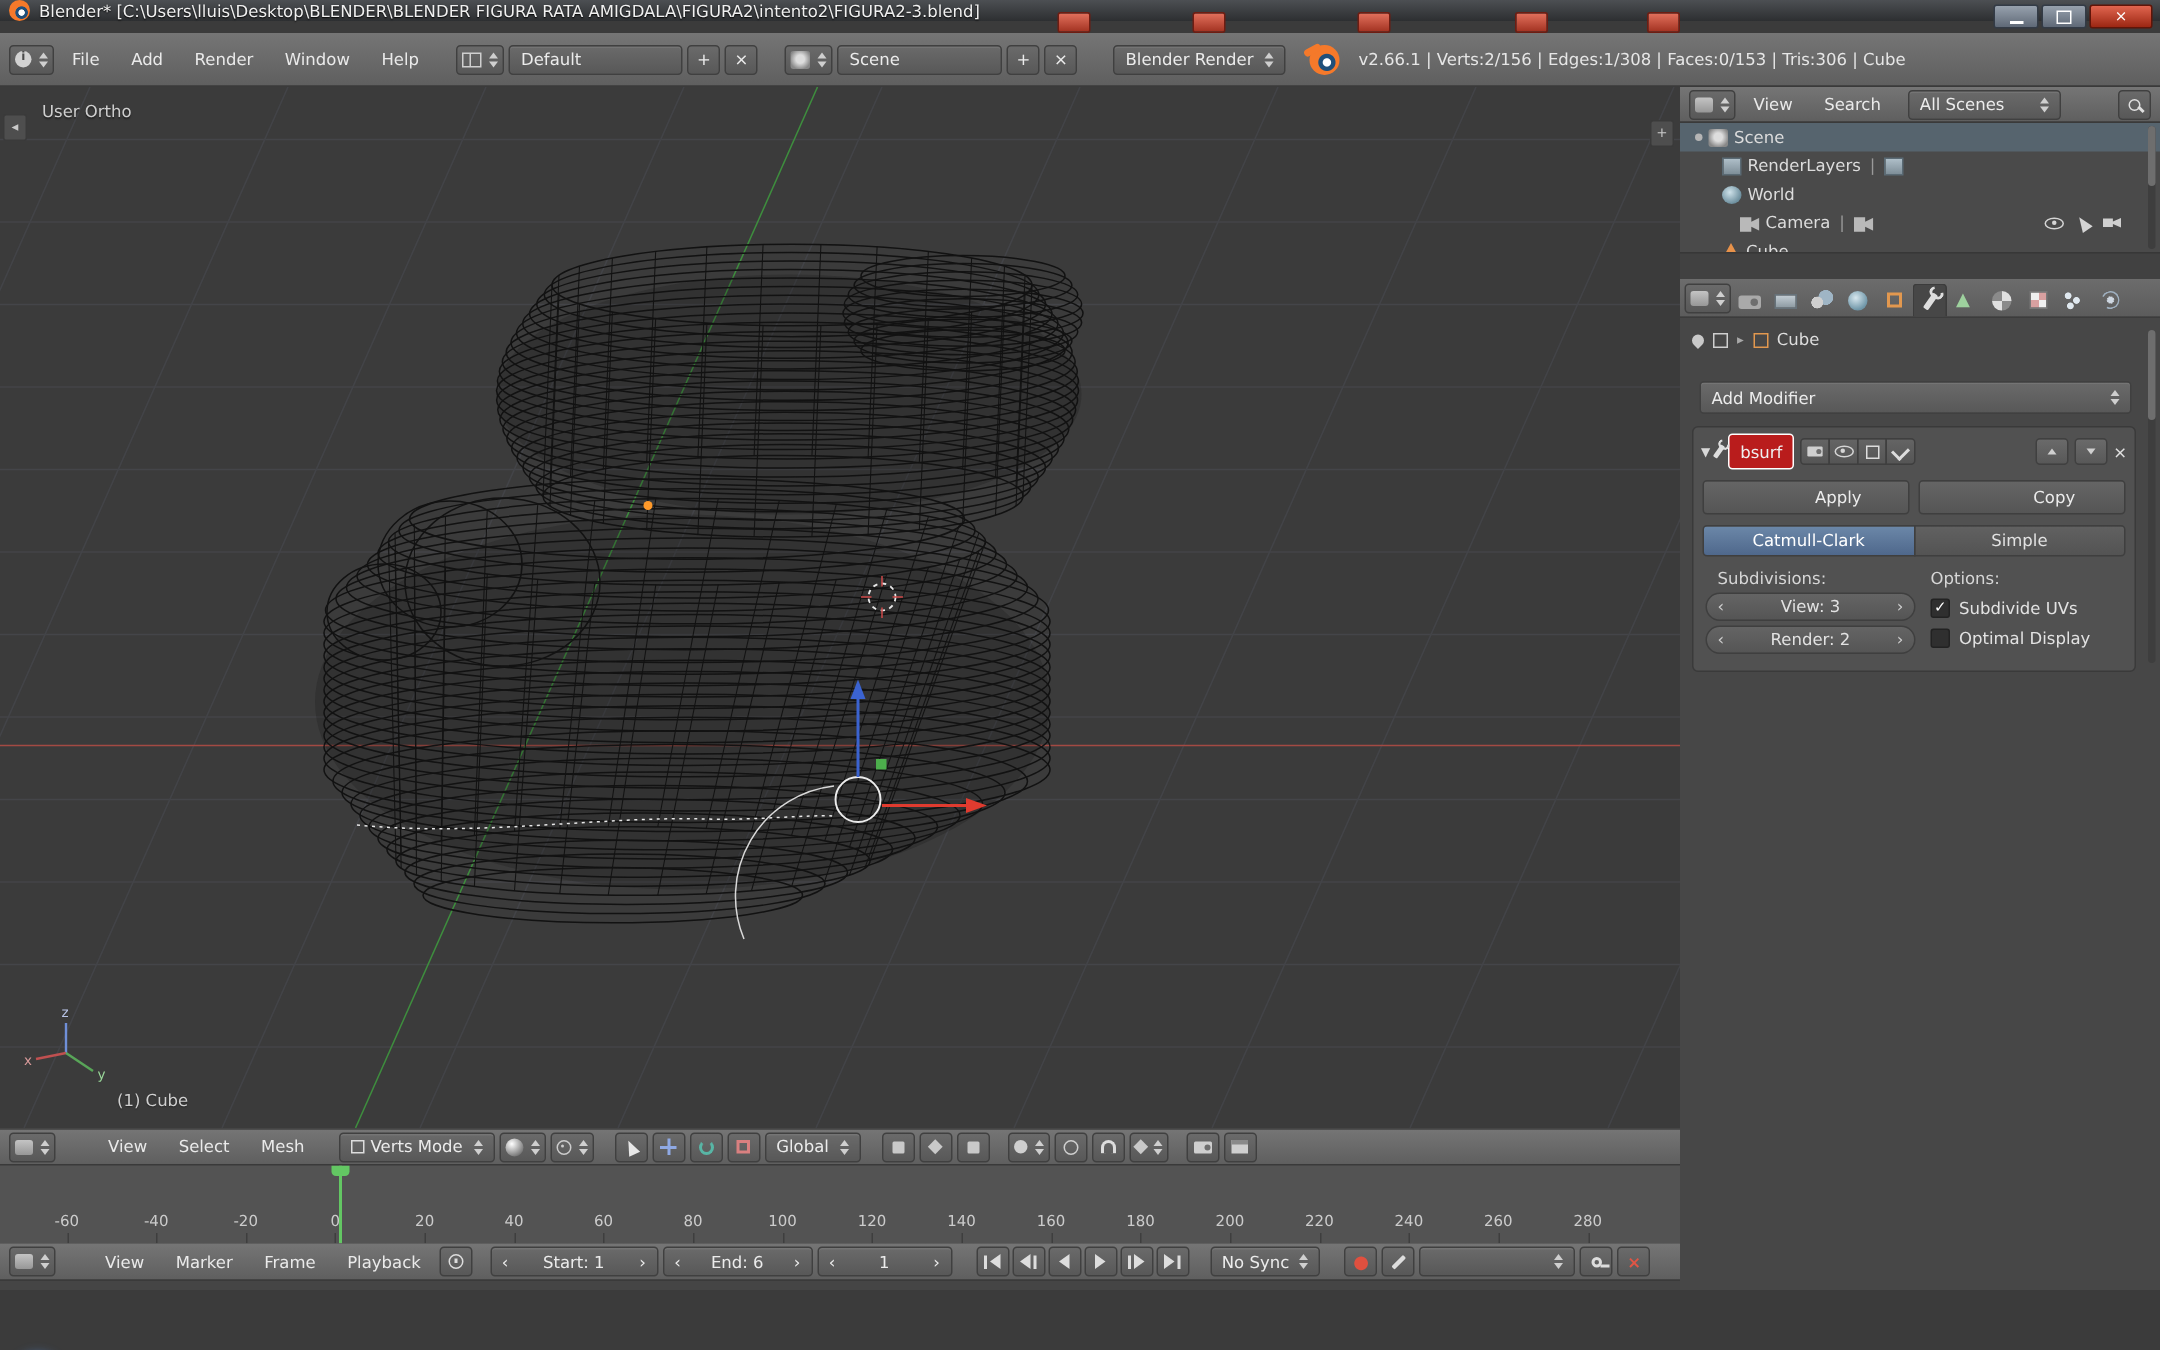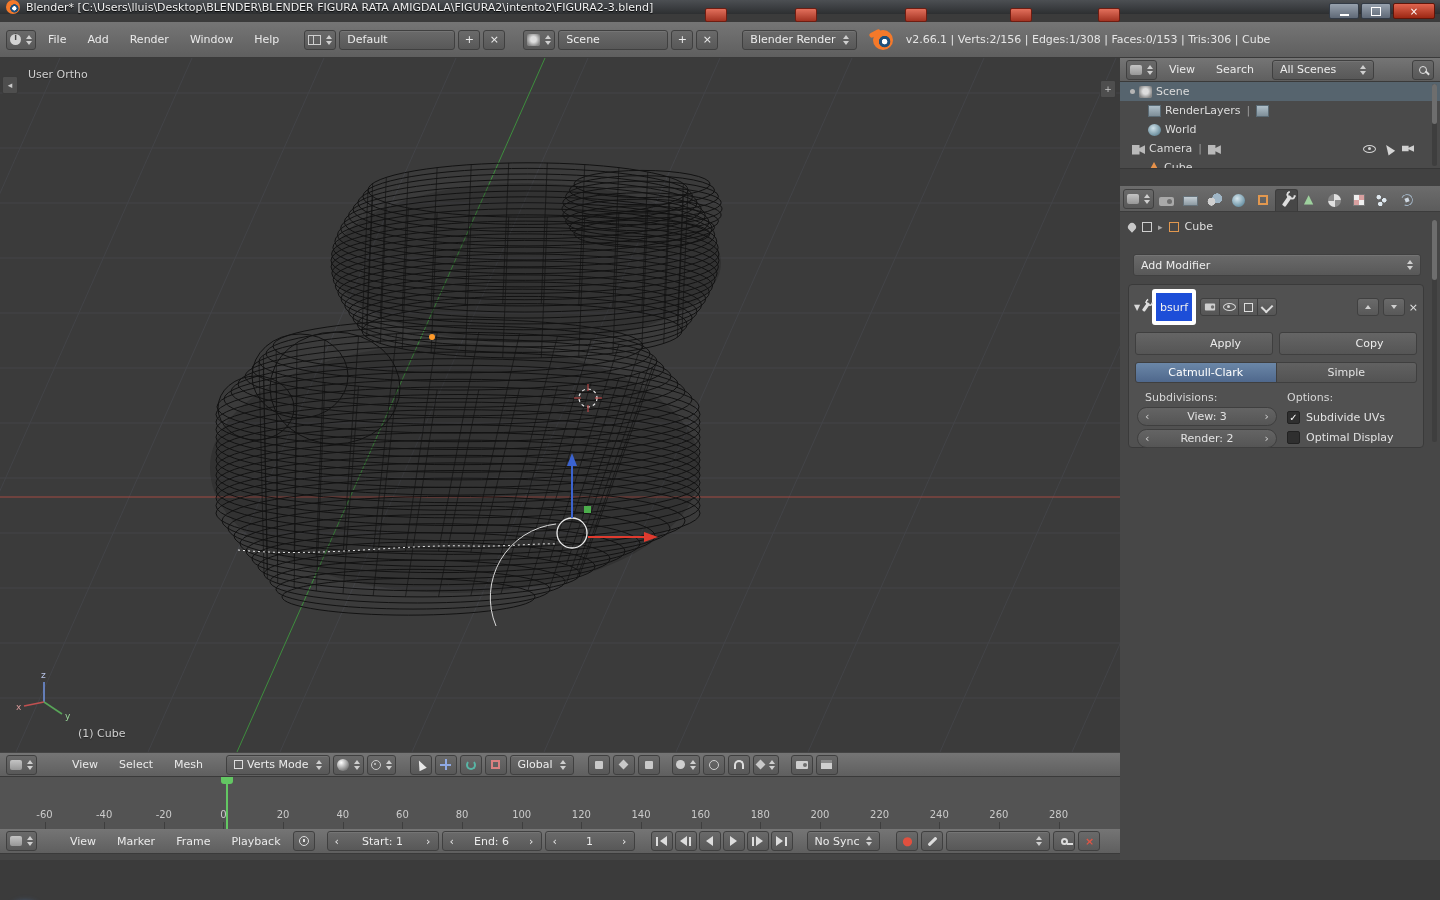--- a/index.html
+++ b/index.html
@@ -154,21 +154,21 @@
   .ti-physics{width:12px;height:12px;border-radius:50%;border:1.5px solid #9fb0c0;border-left-color:transparent;
     background:radial-gradient(circle,#cfd8e2 0 32%,transparent 34%);transform:rotate(-20deg);}
   .breadcrumb{position:absolute;left:1128px;top:220px;display:flex;align-items:center;gap:6px;color:#dedede;}
   .pin-ico{width:8px;height:8px;background:#c9c9c9;border-radius:50% 50% 50% 0;transform:rotate(-45deg);}
   .obj-ico{width:10px;height:10px;border:1.5px solid #cfcfcf;box-sizing:border-box;}
   .cube-orange{width:10px;height:10px;border:1.5px solid #e2984f;box-sizing:border-box;}
   .add-mod{position:absolute;left:1133px;top:254px;width:288px;height:22px;justify-content:space-between;display:flex;}
   .mod-panel{position:absolute;left:1128px;top:284px;width:296px;height:164px;background:#515151;
     border:1px solid #3a3a3a;border-radius:4px;box-sizing:border-box;}
   .mod-header{display:flex;align-items:center;gap:4px;padding:4px 5px 0 5px;}
-  .mod-name{width:44px;height:36px;background:#1d4ed8;border:4px solid #ffffff;border-radius:3px;
+  .mod-name{width:44px;height:24px;background:#b91c1c;border:1px solid #ffffff;border-radius:3px;
     color:#efefef;display:flex;align-items:center;justify-content:center;box-sizing:border-box;}
   .tglgrp{display:flex;}
   .tgl{width:20px;height:18px;background:linear-gradient(#646464,#555);border:1px solid #3f3f3f;
     display:flex;align-items:center;justify-content:center;box-sizing:border-box;margin-left:-1px;}
   .tgl:first-child{border-radius:3px 0 0 3px;margin-left:0;}
   .tgl:last-child{border-radius:0 3px 3px 0;}
   .vee{width:8px;height:6px;border-left:2px solid #ddd;border-bottom:2px solid #ddd;transform:rotate(-45deg);}
   .updn{width:18px;height:18px;}
   .mod-x{color:#e0e0e0;}
   .mod-btnrow{display:flex;gap:6px;margin:7px 6px 0;}
@@ -791,21 +791,21 @@
       <div class="orow" style="padding-left: 28px;">
         <span class="oi oi-renderlayers"></span>
         <span class="olabel">RenderLayers</span>
         <span class="osep">|</span>
         <span class="oi oi-image"></span>
       </div>
       <div class="orow" style="padding-left: 28px;">
         <span class="oi oi-world"></span>
         <span class="olabel">World</span>
       </div>
-      <div class="orow" style="padding-left: 12px;">
+      <div class="orow" style="padding-left: 40px;">
         <span class="oi oi-camera"></span>
         <span class="olabel">Camera</span>
         <span class="osep">|</span>
         <span class="oi oi-camera-data"></span>
         <span class="rcol">
           <span class="ri ri-eye"></span>
           <span class="ri ri-pointer"></span>
           <span class="ri ri-camera"></span>
         </span>
       </div>

